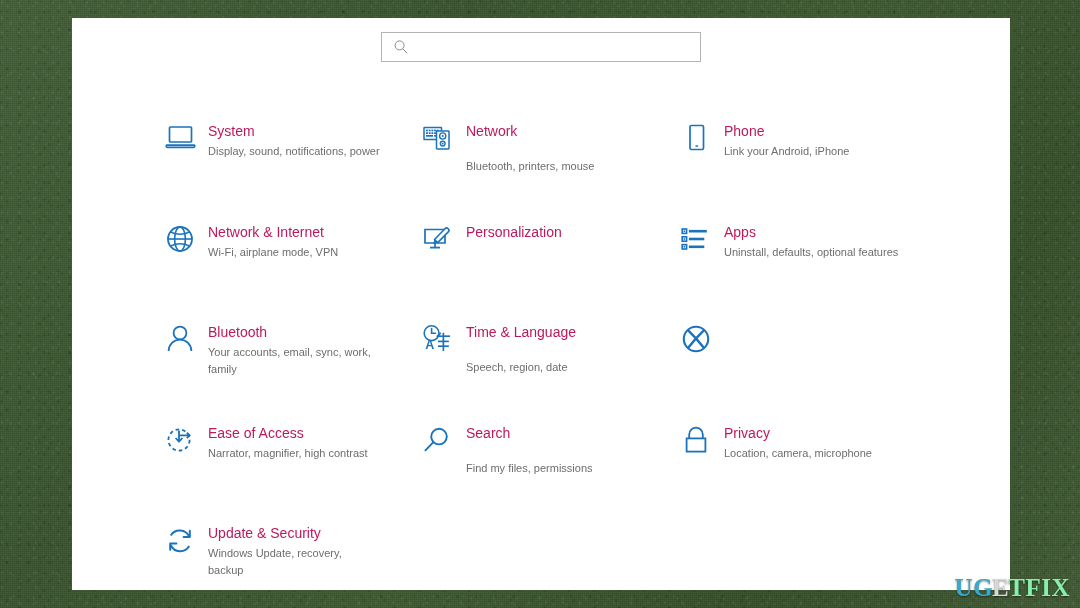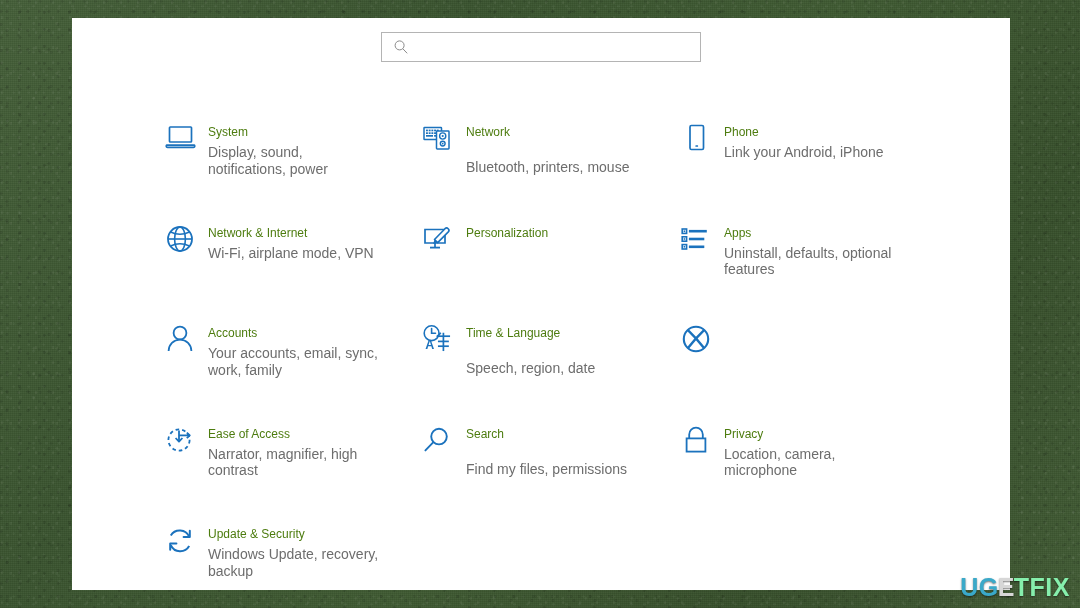--- a/index.html
+++ b/index.html
@@ -111,46 +111,46 @@
     display: flex;
     align-items: flex-start;
     justify-content: flex-start;
     padding-top: 1px;
   }
   .cat-icon svg { display: block; }
   .cat-text {
     padding-top: 0px;
   }
   .cat-title {
-    font-size: 12px;
-    color: #4d7c0f;
+    font-size: 14px;
+    color: #be185d;
     line-height: 19px;
     white-space: nowrap;
   }
   .cat-desc {
-    font-size: 14px;
+    font-size: 11px;
     color: #6d6d6d;
     line-height: 16.5px;
     margin-top: 2px;
     max-width: 172px;
   }
   .col3 .cat-desc { max-width: 182px; }
   .col2 .cat-desc { max-width: 180px; margin-top: 17px; }
 
   
   #watermark {
     position: absolute;
     right: 10px;
     bottom: 8px;
     display: flex;
     align-items: center;
     font-size: 25px;
     font-weight: bold;
     letter-spacing: 0.5px;
-    font-family: Liberation Sans, sans-serif;
+    font-family: Liberation Serif, serif;
     line-height: 1;
     text-shadow: 0 1px 2px rgba(0,0,0,0.5);
   }
   .wm-ug { color: #3aa9c9; }
   .wm-e   { color: #d7d7d7; display: inline-block; margin: 0 -1px; }
   .wm-fix { color: #86efac; }
 </style>
 </head>
 <body>
 
@@ -285,21 +285,21 @@
     </div>
 
     <div class="cat-item col1">
       <span class="cat-icon">
         <svg width="34" height="30" viewBox="0 0 34 30">
           <circle cx="16" cy="9" r="6.4" fill="none" stroke="#1b72bd" stroke-width="1.8"></circle>
           <path d="M4.6 27 a11.4 11.4 0 0 1 22.8 0" fill="none" stroke="#1b72bd" stroke-width="1.8"></path>
         </svg>
       </span>
       <span class="cat-text">
-        <span class="cat-title">Accounts</span>
+        <span class="cat-title">Bluetooth</span>
         <span class="cat-desc" style="display:block">Your accounts, email, sync, work, family</span>
       </span>
     </div>
 
     <div class="cat-item col2">
       <span class="cat-icon">
         <svg width="34" height="30" viewBox="0 0 34 30">
           <circle cx="9.6" cy="9.2" r="7.4" fill="none" stroke="#1b72bd" stroke-width="1.6"></circle>
           <path d="M9.6 4.6 v4.6 h3.9" fill="none" stroke="#1b72bd" stroke-width="1.6" stroke-linecap="round"></path>
           <text x="3.3" y="25.4" font-family="'Liberation Sans',sans-serif" font-size="12.5" font-weight="bold" fill="#1b72bd">A</text>

